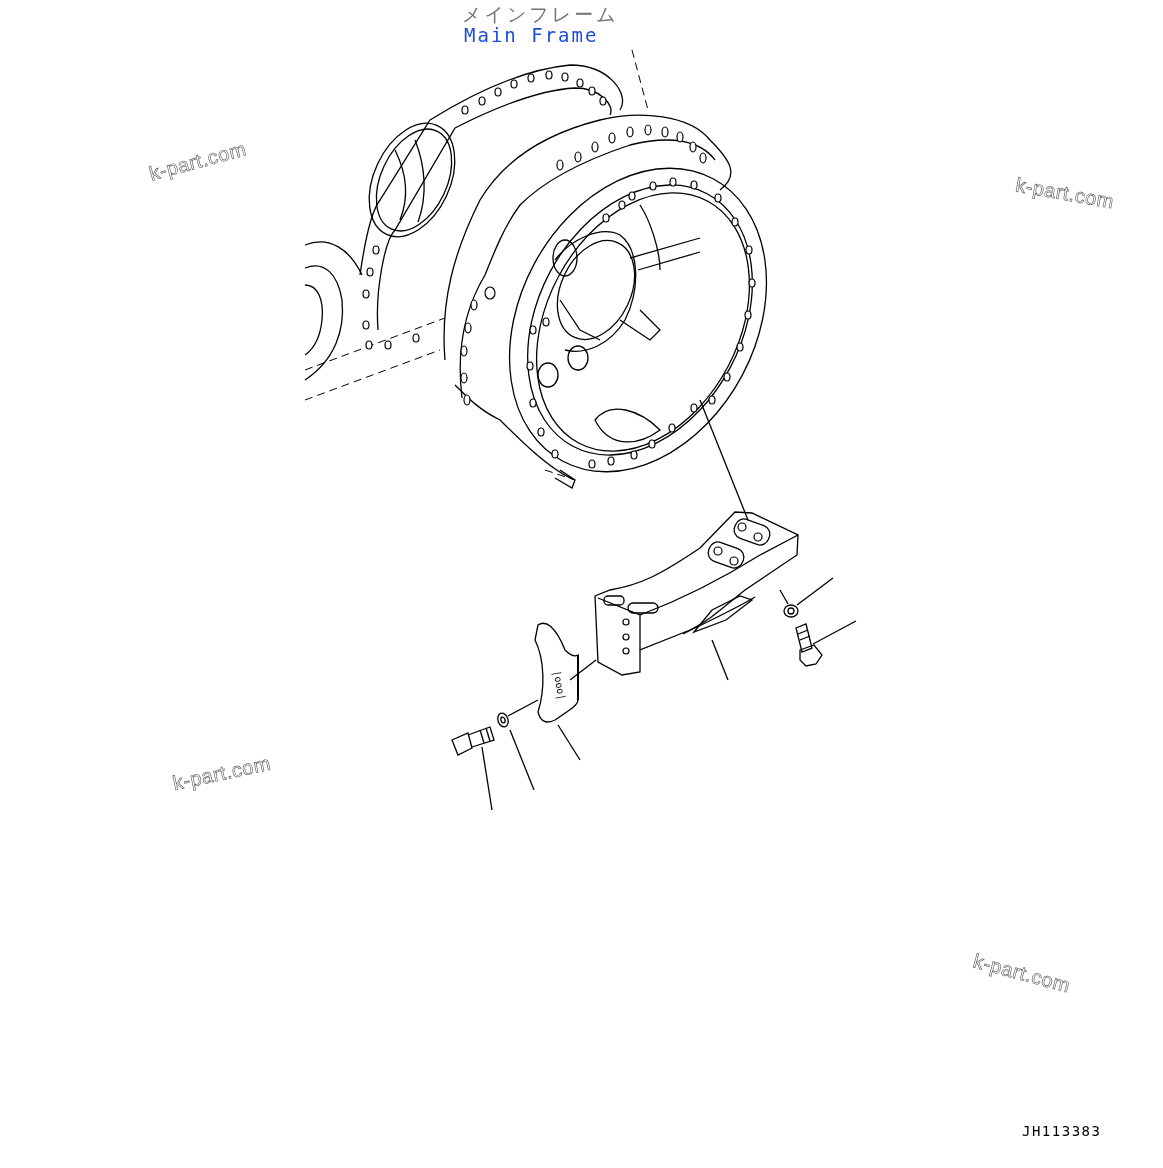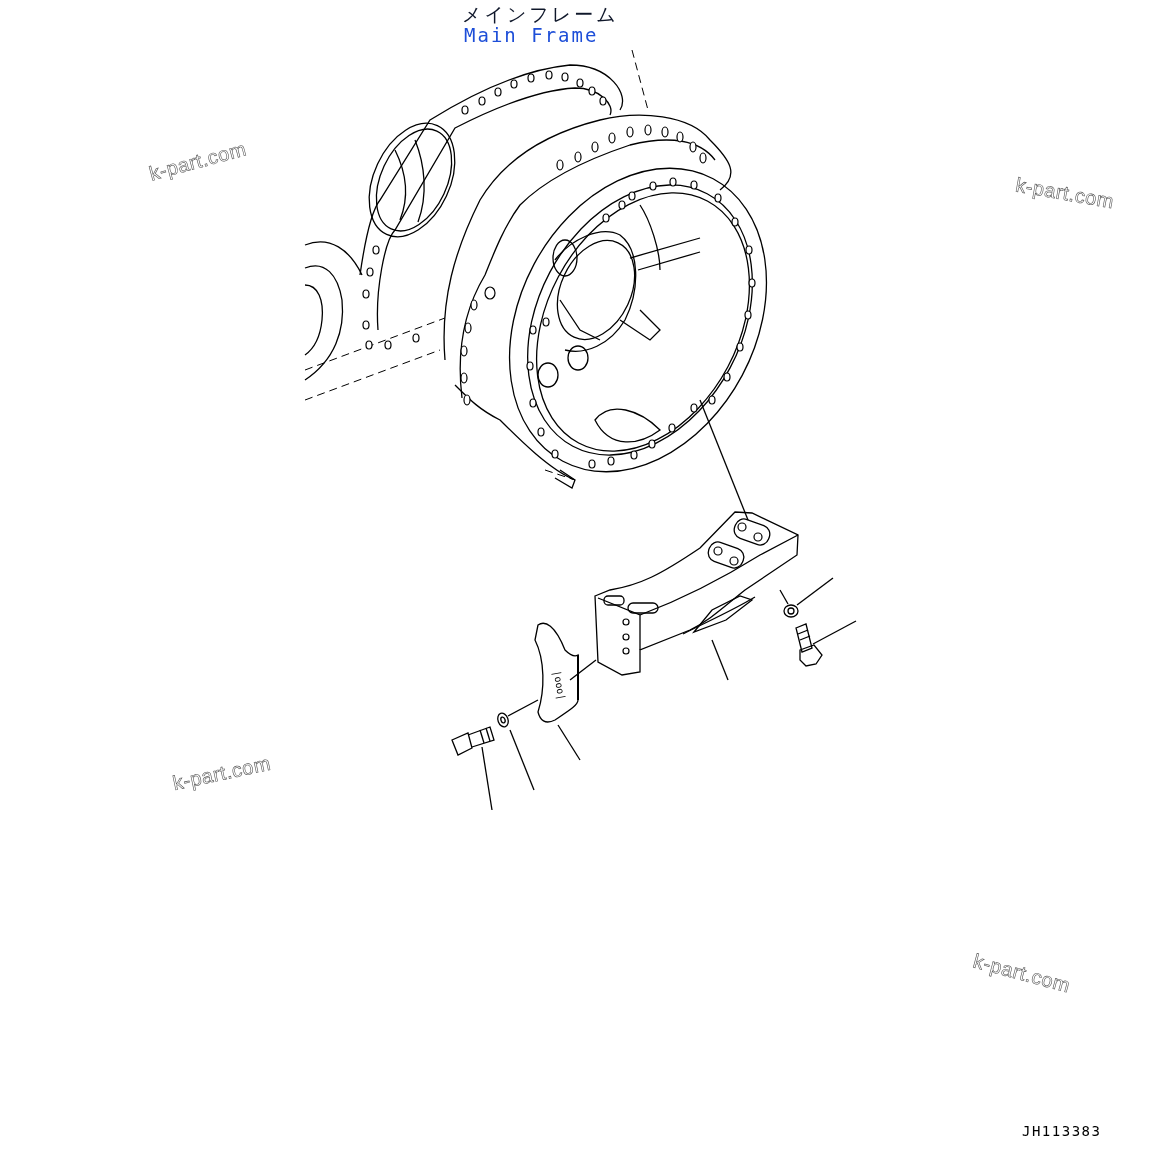--- a/index.html
+++ b/index.html
@@ -1,17 +1,17 @@
 <!DOCTYPE html>
 <html><head>
 <meta charset="utf-8">
 <style>
   html, body { margin:0; padding:0; background:#ffffff; }
   body { width:1163px; height:1168px; position:relative; overflow:hidden; font-family:"DejaVu Sans Mono", monospace; }
-  .title-jp { position:absolute; left:462px; top:2px; font-size:19px; letter-spacing:3px; color:#0f172a; font-family:"DejaVu Sans", sans-serif; }
+  .title-jp { position:absolute; left:462px; top:2px; font-size:19px; letter-spacing:3px; color:#737373; font-family:"DejaVu Sans", sans-serif; }
   .title-en { position:absolute; left:464px; top:24px; font-size:19px; letter-spacing:2px; color:#1d4ed8; font-family:"DejaVu Sans Mono", monospace; }
   .watermark { position:absolute; font-family:"Liberation Sans", sans-serif; font-size:20px; color:#ffffff; -webkit-text-stroke:0.6px #555; letter-spacing:0.5px; }
   .code { position:absolute; left:1022px; top:1123px; font-size:14px; letter-spacing:1.5px; color:#000; font-family:"DejaVu Sans Mono", monospace;text-align:center; }
   svg.drawing { position:absolute; left:0; top:0; }
   svg .ln { fill:none; stroke:#000; stroke-width:1.3; }
   svg .th { fill:none; stroke:#000; stroke-width:2; }
   svg .dash { fill:none; stroke:#000; stroke-width:1; stroke-dasharray:8 5; }
   svg .hole { fill:#fff; stroke:#000; stroke-width:1.2; }
 </style>
 </head>

